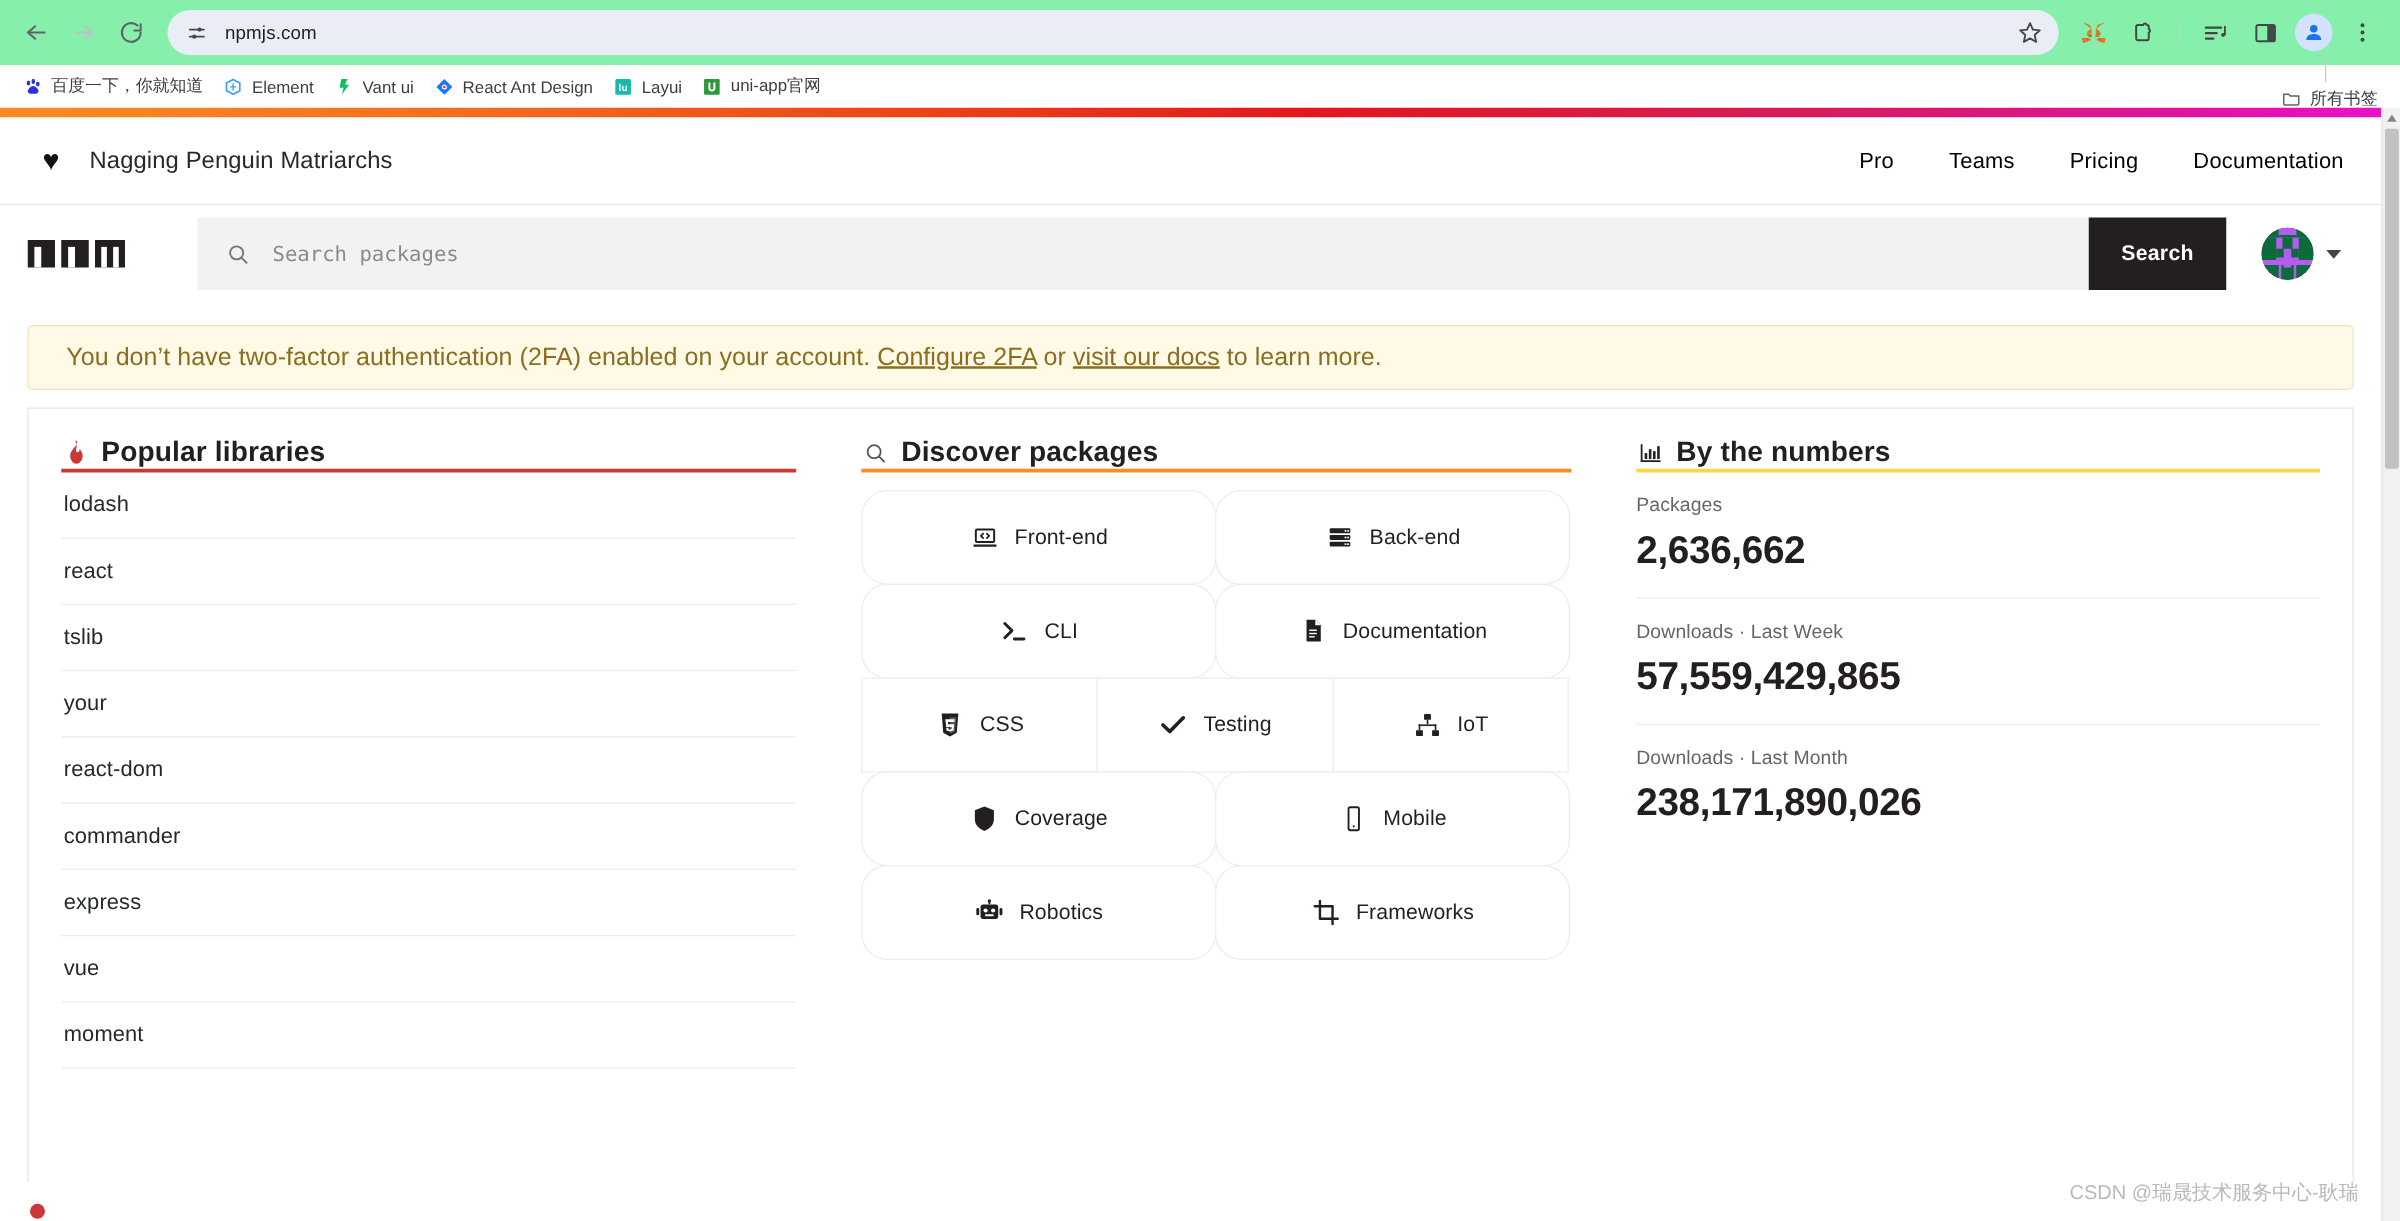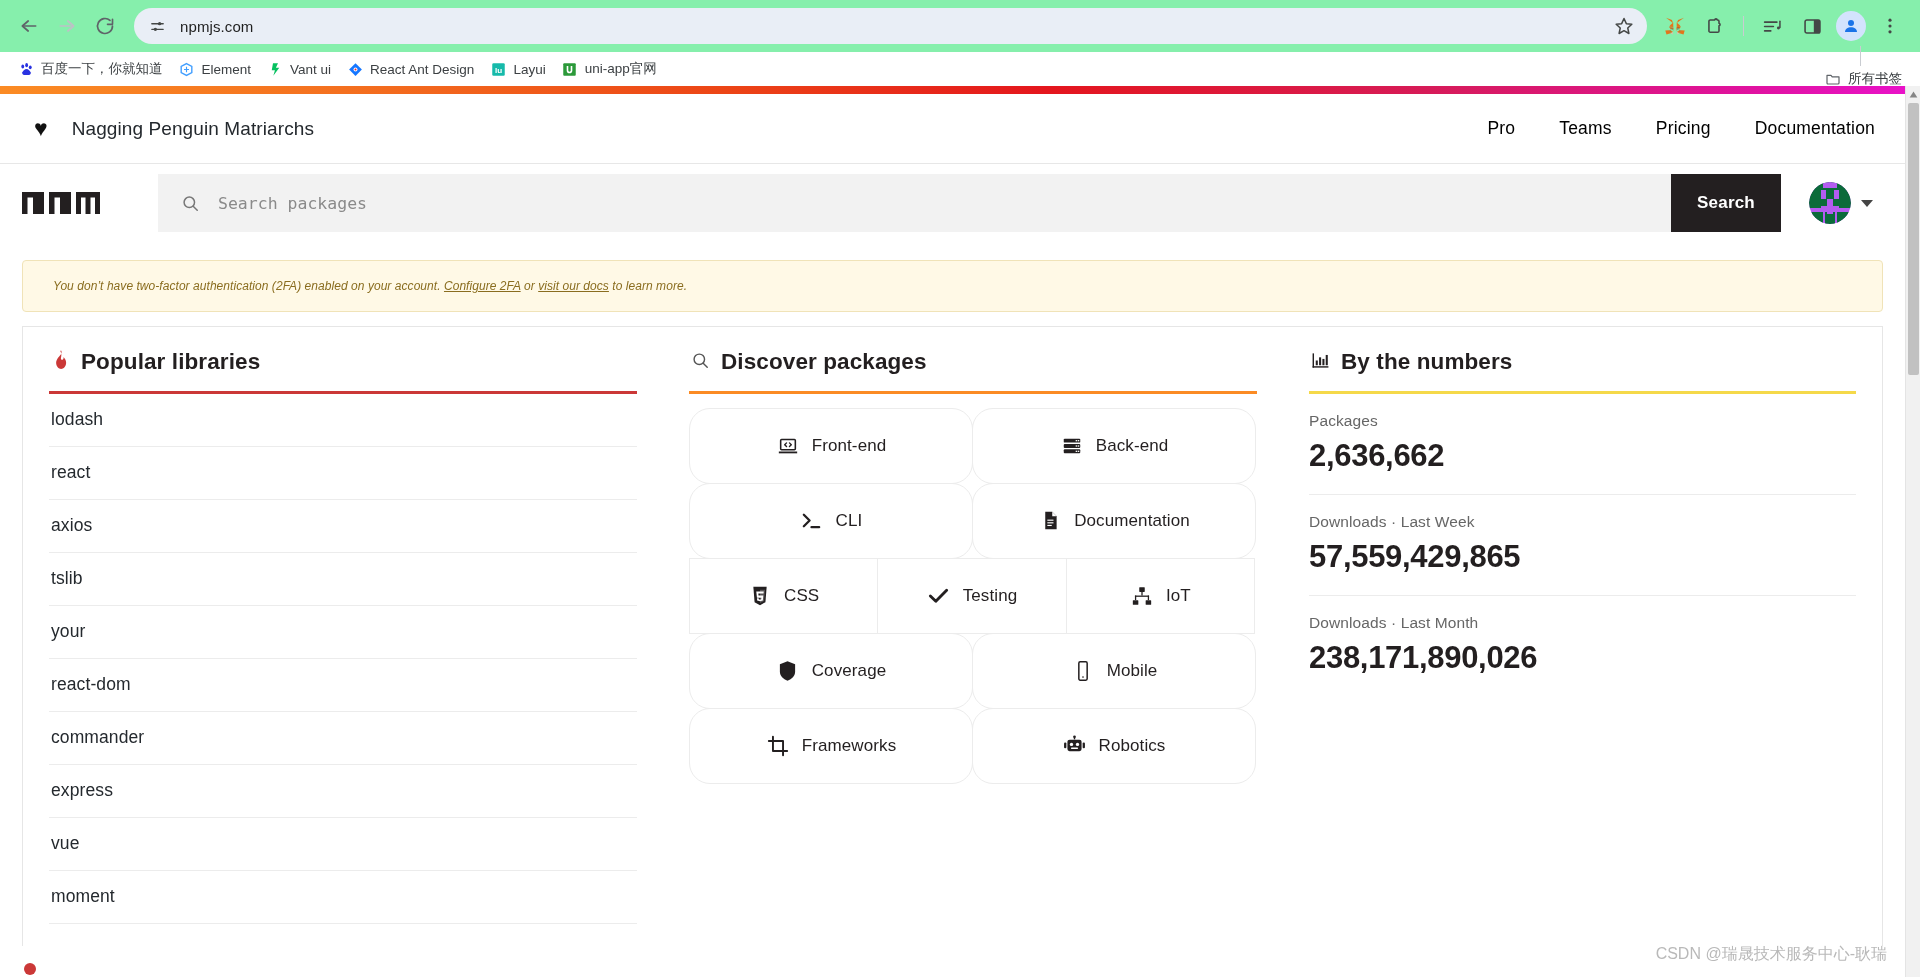--- a/index.html
+++ b/index.html
@@ -224,44 +224,43 @@
   #twofa-banner {
     margin: 18px 22px 0 22px;
     background: #fff9e6;
     border: 1px solid #f0e3b8;
     border-radius: 4px;
     height: 52px;
     display: flex; align-items: center;
     padding: 0 30px;
   }
   #twofa-text {
-    font-size: 12px;
+    font-size: 20px;
     color: #8a6d1f;
     letter-spacing: .05px;
-    font-style: italic;
   }
   #twofa-text a { color: #8a6d1f; text-decoration: underline; }
 
   
   #main-panel {
     margin: 14px 22px 0 22px;
     border: 1px solid #e6e6e6;
     border-bottom: 0;
     background: #fff;
     display: flex;
     min-height: 620px;
   }
   .col { padding: 22px 26px 0 26px; }
   .col-popular { width: 640px; flex: 0 0 640px; }
   .col-discover { width: 620px; flex: 0 0 620px; }
   .col-numbers { flex: 1 1 auto; }
 
   .col-head {
-    display: flex; align-items: flex-start;
-    padding-bottom: 16px;
+    display: flex; align-items: center;
+    padding-bottom: 0;
   }
   .col-head .ch-icon {
     width: 22px; height: 22px; margin-right: 10px;
     display: flex; align-items: center; justify-content: center;
     flex: 0 0 auto;
   }
   .col-head .ch-title {
     font-size: 22.5px; font-weight: 700; color: #231f20; letter-spacing: .1px;
   }
   .rule { height: 2.5px; width: 100%; }
@@ -638,23 +637,20 @@
         </div>
         <div class="rule rule-pink"></div>
         <ul id="popular-list">
           <li>
               <a href="#">lodash</a>
             </li>
           <li>
               <a href="#">react</a>
             </li>
           <li>
-              <a href="#">axios</a>
-            </li>
-          <li>
               <a href="#">tslib</a>
             </li>
           <li>
               <a href="#">your</a>
             </li>
           <li>
               <a href="#">react-dom</a>
             </li>
           <li>
               <a href="#">commander</a>
@@ -785,42 +781,42 @@
               <svg width="20" height="22" viewBox="0 0 24 26" fill="none" stroke="#231f20" stroke-width="1.8">
                 <rect x="7" y="2" width="10" height="22" rx="1.6"></rect>
                 <circle cx="12" cy="20.3" r="1" fill="#231f20" stroke="none"></circle>
               </svg>
             </span>
             <span class="dt-label">Mobile</span>
           </a>
 
           <a href="#" class="disc-tile w-half">
             <span class="dt-icon">
-              <svg width="22" height="22" viewBox="0 0 24 24" fill="none" stroke="#231f20" stroke-width="2.1" stroke-linecap="round" stroke-linejoin="round">
-                <path d="M6.5 2v15.5H22"></path>
-                  <path d="M2 6.5h15.5V22"></path>
-              </svg>
-            </span>
-            <span class="dt-label">Frameworks</span>
-          </a>
-
-          <a href="#" class="disc-tile w-half">
-            <span class="dt-icon">
               <svg width="23" height="22" viewBox="0 0 26 24" fill="#231f20">
                 <rect x="12.2" y="1" width="1.6" height="3.5"></rect>
                 <circle cx="13" cy="1.6" r="1.5"></circle>
                 <rect x="5" y="4.8" width="16" height="13" rx="2.4"></rect>
                 <circle cx="9.6" cy="10.2" r="1.9" fill="#fff"></circle>
                 <circle cx="16.4" cy="10.2" r="1.9" fill="#fff"></circle>
                 <rect x="9" y="13.6" width="8" height="1.7" rx=".8" fill="#fff"></rect>
                 <rect x="1.2" y="8" width="2.6" height="6.5" rx="1.2"></rect>
                 <rect x="22.2" y="8" width="2.6" height="6.5" rx="1.2"></rect>
               </svg>
             </span>
             <span class="dt-label">Robotics</span>
+          </a>
+
+          <a href="#" class="disc-tile w-half">
+            <span class="dt-icon">
+              <svg width="22" height="22" viewBox="0 0 24 24" fill="none" stroke="#231f20" stroke-width="2.1" stroke-linecap="round" stroke-linejoin="round">
+                <path d="M6.5 2v15.5H22"></path>
+                  <path d="M2 6.5h15.5V22"></path>
+              </svg>
+            </span>
+            <span class="dt-label">Frameworks</span>
           </a>
 
         </div>
       </div>
 
       <div class="col col-numbers">
         <div class="col-head">
           <span class="ch-icon">
             <svg width="19" height="19" viewBox="0 0 24 24" fill="#231f20">
               <rect x="2" y="3" width="1.8" height="18"></rect>

